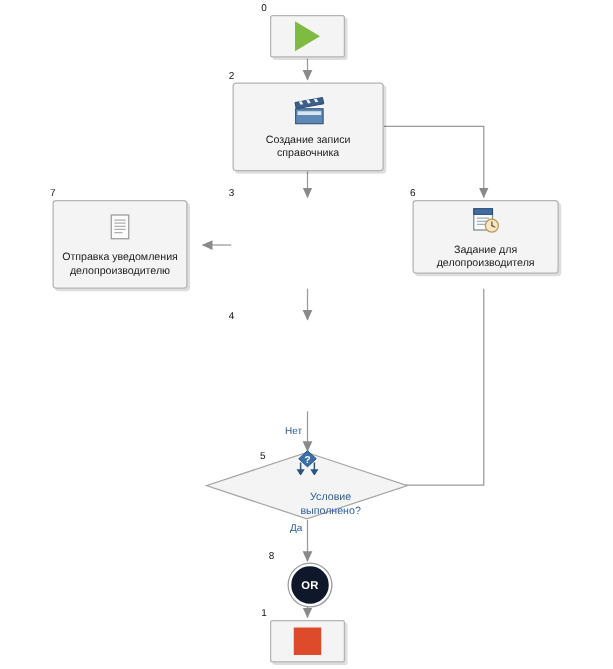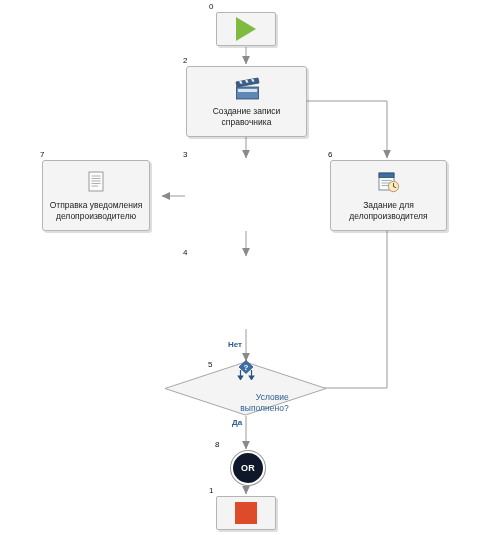--- a/index.html
+++ b/index.html
@@ -70,21 +70,21 @@
 
   
   .diamond-wrap{position:absolute;z-index:3;}
   .diamond-wrap svg{display:block;}
   .diamond-label{
     position:absolute;left:0;top:0;width:100%;height:100%;
     display:flex;flex-direction:column;align-items:center;justify-content:center;
     pointer-events:none;
   }
   .diamond-label .dtext{
-    font-size:8.5px;color:#2a5d94;text-align:right;line-height:11px;
+    font-size:8.5px;color:#2a5d94;text-align:center;line-height:11px;
     white-space:pre-line;margin-top:12px;margin-left:38px;
   }
   .diamond-label .dicon{margin-top:-4px;}
 
   
   .orgate{
     position:absolute;z-index:3;
     width:30px;height:30px;border-radius:50%;
     background:#0f172a;
     border:2px solid #ffffff;
@@ -93,21 +93,20 @@
     color:#ffffff;font-size:9px;font-weight:bold;
     letter-spacing:0.3px;
   }
 
   
   .edge-label{
     position:absolute;z-index:4;
     font-size:8px;color:#2a5d94;
     font-family:"Liberation Sans", sans-serif;
     white-space:nowrap;
-    font-weight:bold;
   }
 </style>
 </head>
 <body>
 
 <div id="canvas">
 
   <svg id="wires" viewBox="0 0 490 535" width="490" height="535">
     <defs>
       <marker id="arr" markerWidth="9" markerHeight="9" refX="8" refY="4.5" orient="auto" markerUnits="userSpaceOnUse">
@@ -177,21 +176,21 @@
         </svg>
       </span>
       <span class="caption">Отправка уведомления
 делопроизводителю</span>
     </div>
   </div>
 
   <div class="num" style="left:183px;top:150px;">3</div>
 
   <div class="num" style="left:328px;top:150px;">6</div>
-  <div class="node" style="left:330px;top:160px;width:117px;height:71px;">
+  <div class="node" style="left:330px;top:160px;width:117px;height:59px;">
     <div class="inner">
       <span class="icon">
         <svg width="28" height="26" viewBox="0 0 28 26">
           <rect x="4" y="3" width="15" height="17" fill="#fbfbfb" stroke="#7e8a96" stroke-width="1"></rect>
           <rect x="4" y="3" width="15" height="4.5" fill="#3f6ea5" stroke="#2c4a6d" stroke-width="0.8"></rect>
           <g stroke="#9fb0c0" stroke-width="1">
             <line x1="6.5" y1="10.5" x2="16.5" y2="10.5"></line>
             <line x1="6.5" y1="13" x2="16.5" y2="13"></line>
             <line x1="6.5" y1="15.5" x2="13" y2="15.5"></line>
           </g>

